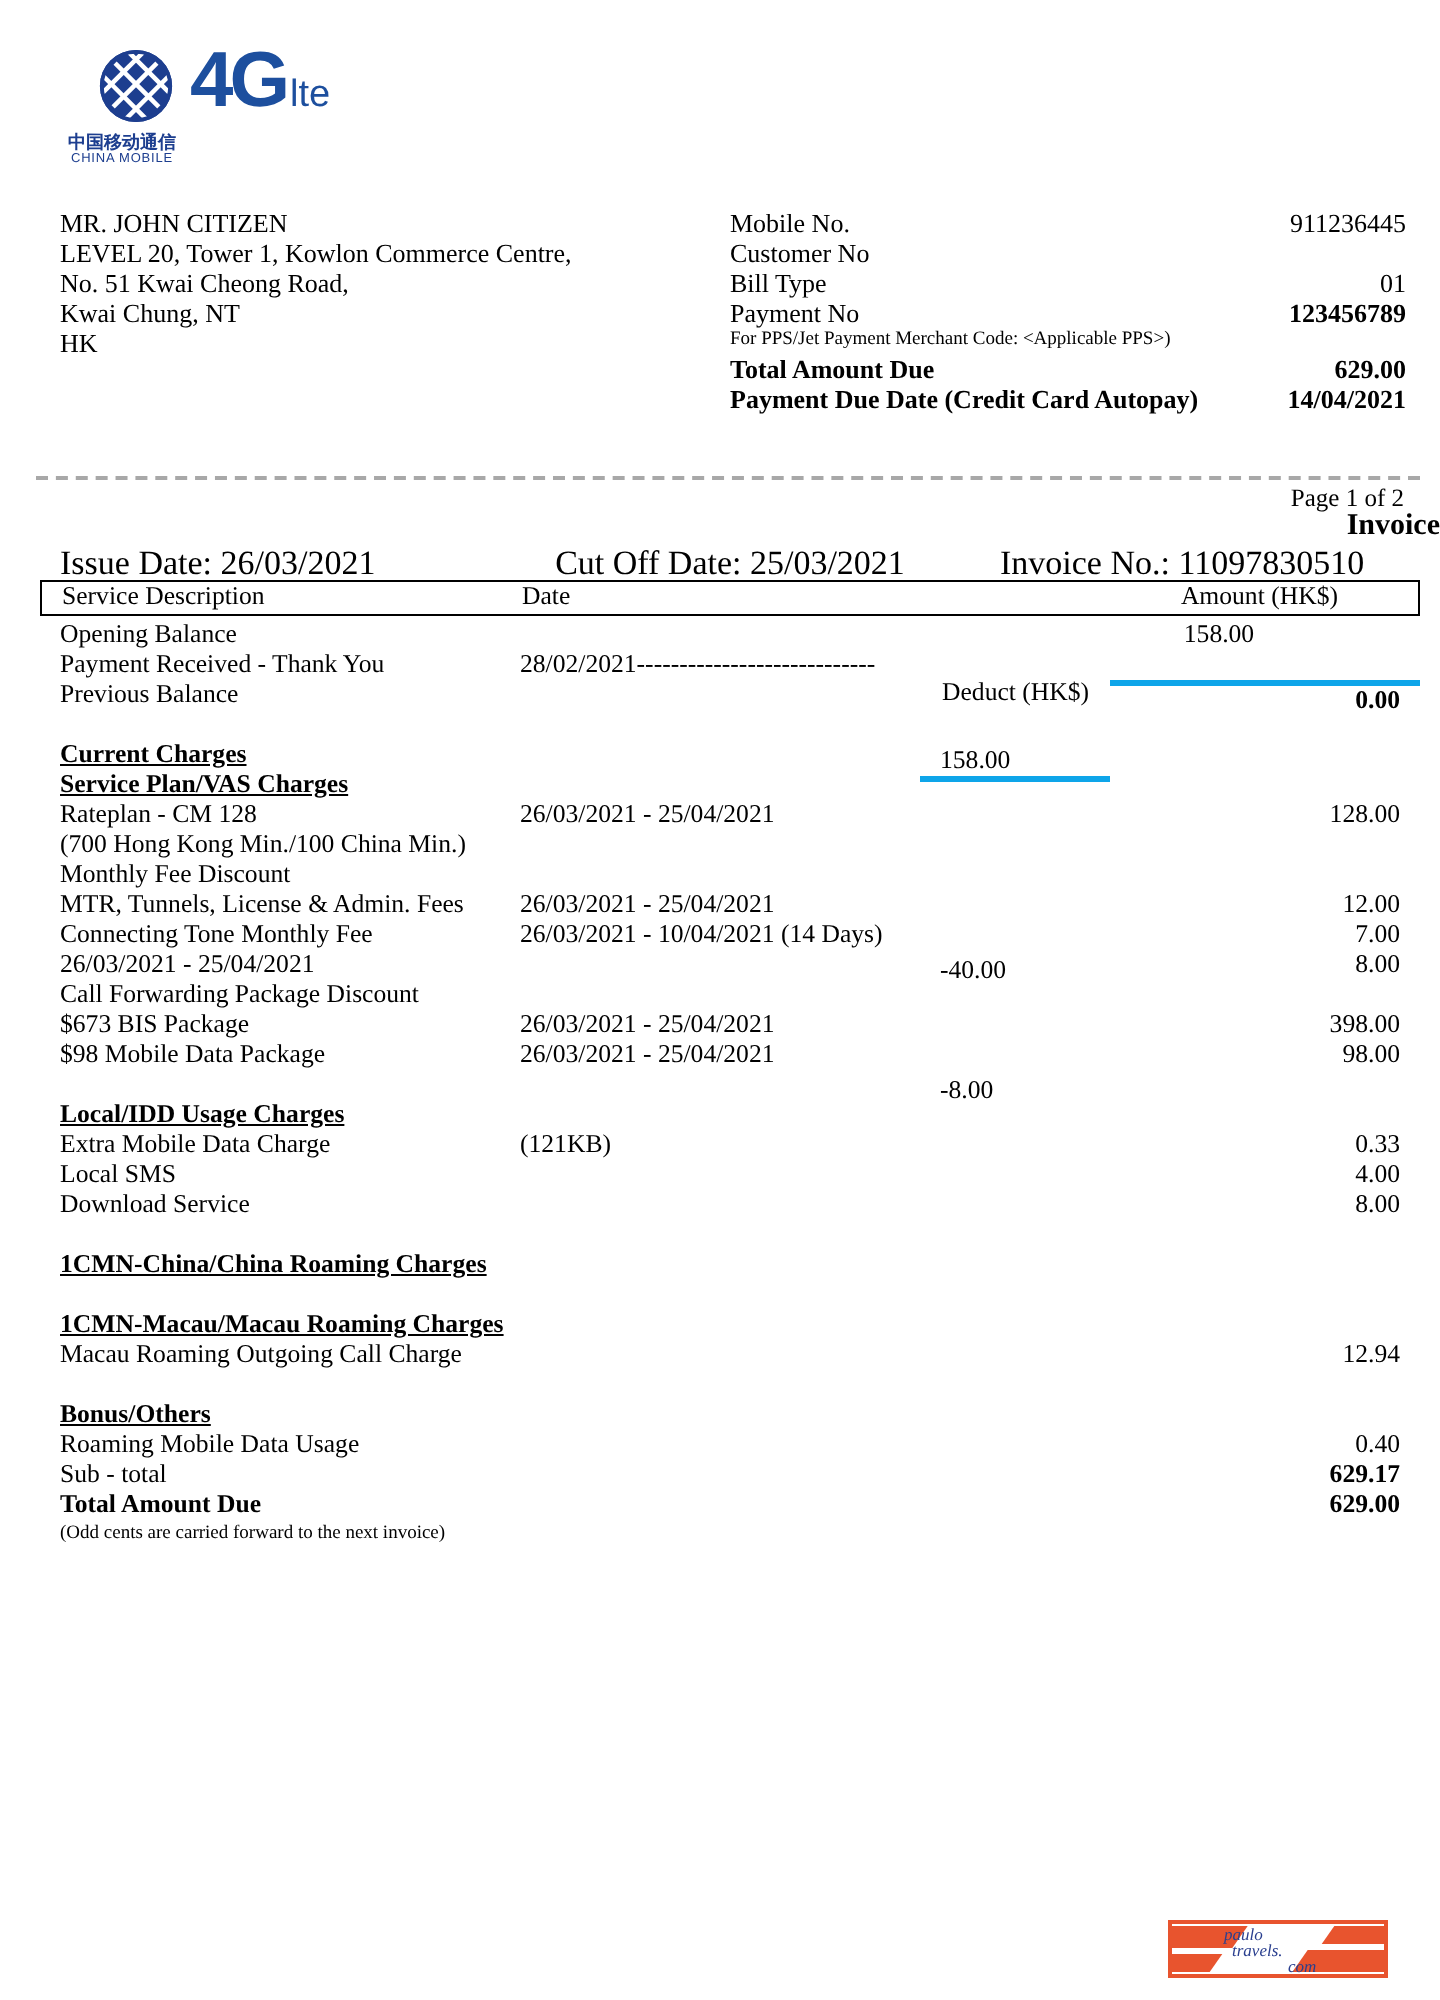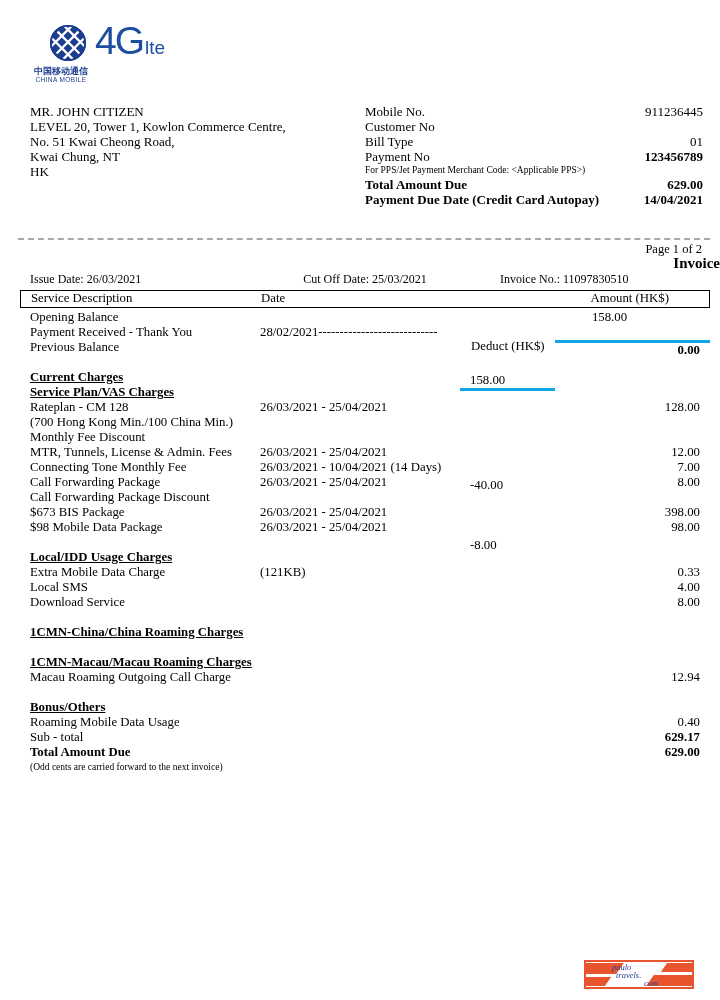--- a/index.html
+++ b/index.html
@@ -10,35 +10,35 @@
     margin:0 auto;
   }
   
   .logo-mark { position:absolute; left:49px; top:24px; width:38px; height:38px; }
   .brand-cn { position:absolute; left:31px; top:65px; width:60px; text-align:center;
               font-size:9px; color:#1d3e8f; font-weight:bold; letter-spacing:0px; }
   .brand-en { position:absolute; left:31px; top:76px; width:60px; text-align:center;
               font-size:6.5px; color:#1d3e8f; font-family:"Liberation Sans", sans-serif; letter-spacing:.4px; }
   .fourg { position:absolute; left:95px; top:22px; display:flex; align-items:flex-end;
            color:#1d4f9e; font-family:"Liberation Sans", sans-serif; }
-  .fourg .big { font-size:39px; font-weight:normal; line-height:38px; letter-spacing:-2px; }
+  .fourg .big { font-size:39px; font-weight:bold; line-height:38px; letter-spacing:-2px; }
   .fourg .small { font-size:19px; line-height:19px; position:relative; top:-3px; left:2px; }
   
   .address { position:absolute; left:30px; top:104px; font-size:13px; line-height:15px; }
   .acct { position:absolute; left:365px; top:104px; width:338px; font-size:13px; }
   .acct-row { display:flex; justify-content:space-between; height:15px; line-height:15px; }
   .acct-row.small { height:13px; line-height:12px; font-size:9.5px; }
   .b { font-weight:bold; }
   
   .dashline { position:absolute; left:18px; top:238px; width:692px;
               border-top:2px dashed #a8a8a8; }
   .pageinfo { position:absolute; right:18px; top:242px; font-size:12.5px; }
   .inv-title { position:absolute; left:0; top:255px; width:720px; text-align:right;
                font-size:15px; font-weight:bold; }
-  .meta { position:absolute; left:20px; top:272px; width:690px; height:16px; font-size:12px; }
+  .meta { position:absolute; left:20px; top:272px; width:690px; height:16px; font-size:17px; }
   .meta .issue { position:absolute; left:10px; }
   .meta .cutoff { position:absolute; left:0; width:100%; text-align:center; }
   .meta .invno { position:absolute; left:480px; }
   
   .thead { position:absolute; left:20px; top:290px; width:690px; height:18px;
            border:1.5px solid #000; display:flex; font-size:12.8px; }
   .tbody { position:absolute; left:20px; top:310px; width:690px; font-size:12.8px; }
   .trow { display:flex; height:15px; line-height:15px; }
   .trow.spacer { height:15px; }
   .cell { white-space:nowrap; overflow:visible; }
@@ -200,21 +200,20 @@
         <div class="cell deduct"></div>
         <div class="cell amount">12.00</div>
       </div>
       <div class="trow">
         <div class="cell desc">Connecting Tone Monthly Fee</div>
         <div class="cell date">26/03/2021 - 10/04/2021 (14 Days)</div>
         <div class="cell deduct"></div>
         <div class="cell amount">7.00</div>
       </div>
       <div class="trow">
-        <div class="cell desc">Call Forwarding Package</div>
         <div class="cell date">26/03/2021 - 25/04/2021</div>
         <div class="cell deduct"></div>
         <div class="cell amount">8.00</div>
       </div>
       <div class="trow">
         <div class="cell desc">Call Forwarding Package Discount</div>
         <div class="cell date"></div>
         <div class="cell deduct">-8.00</div>
         <div class="cell amount"></div>
       </div>

